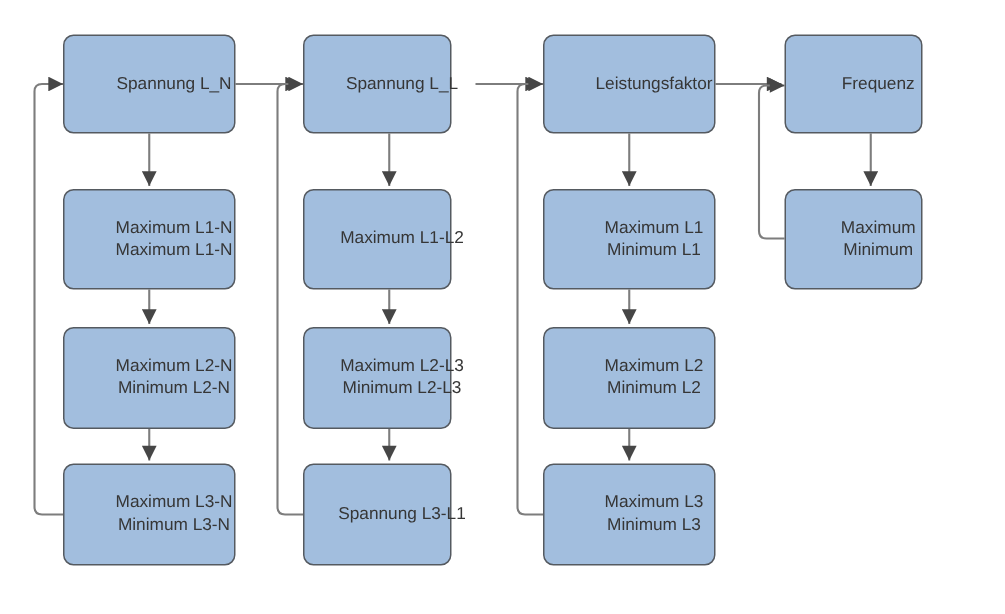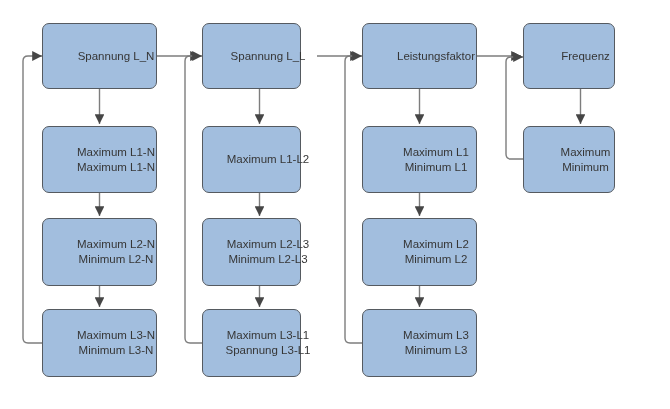--- a/index.html
+++ b/index.html
@@ -79,21 +79,20 @@
     <span>Spannung L_L</span>
   </div>
   <div class="box c2 r2">
     <span>Maximum L1-L2</span>
   </div>
   <div class="box c2 r3">
     <span>Maximum L2-L3</span>
     <span>Minimum L2-L3</span>
   </div>
   <div class="box c2 r4">
-    <span>Maximum L3-L1</span>
     <span>Spannung L3-L1</span>
   </div>
 
   <div class="box c3 r1">
     <span>Leistungsfaktor</span>
   </div>
   <div class="box c3 r2">
     <span>Maximum L1</span>
     <span>Minimum L1</span>
   </div>

